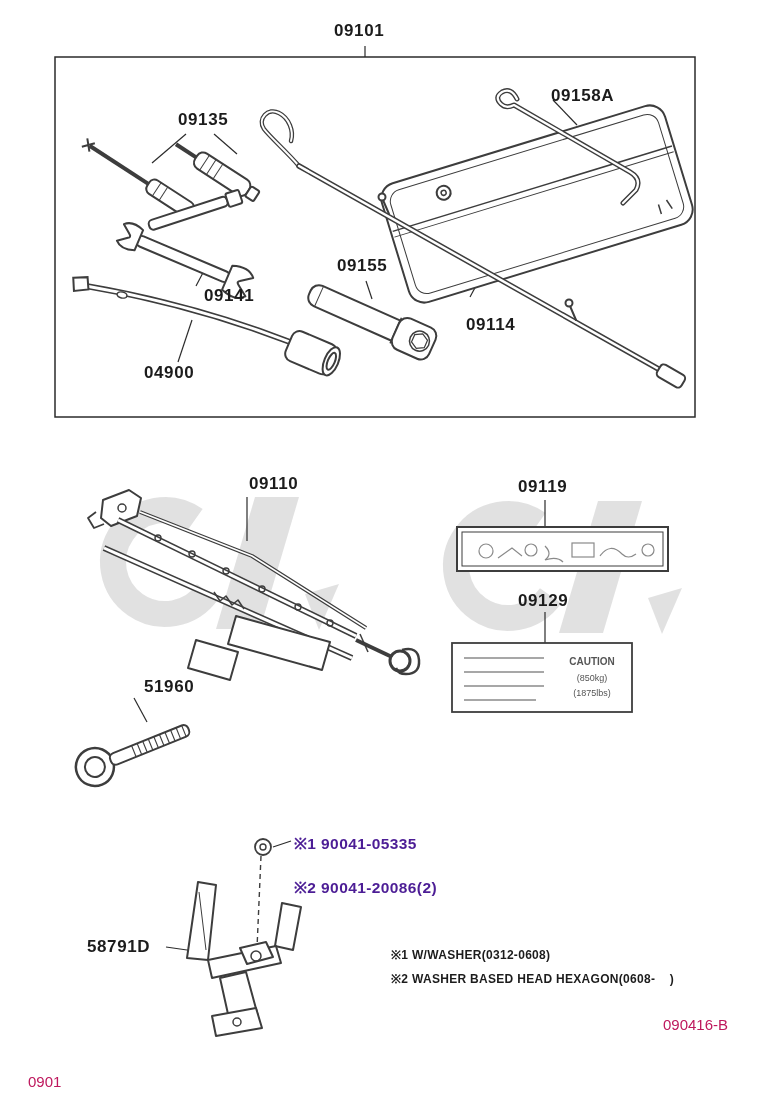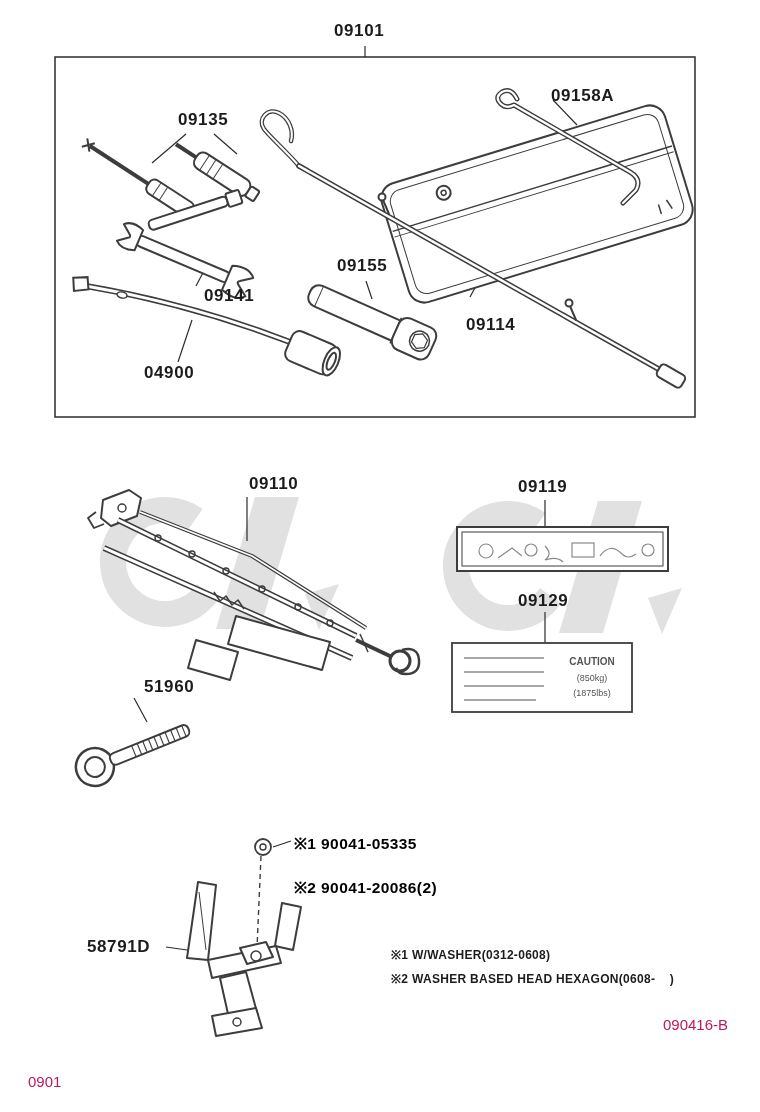--- a/index.html
+++ b/index.html
@@ -1,19 +1,19 @@
 <!DOCTYPE html>
 <html><head>
 <meta charset="utf-8">
 <style>
   html,body{margin:0;padding:0;background:#ffffff;}
   body{width:760px;height:1112px;position:relative;font-family:"Liberation Sans",sans-serif;overflow:hidden;}
   .stage{position:absolute;left:0;top:0;width:760px;height:1112px;}
   .part-label{position:absolute;font-weight:bold;font-size:17px;color:#1c1c1c;letter-spacing:0.6px;white-space:pre;line-height:1.1;}
-  .ref-label{position:absolute;font-weight:bold;font-size:15.5px;color:#000000;letter-spacing:0.4px;white-space:pre;}
+  .ref-label{position:absolute;font-weight:bold;font-size:15.5px;color:#4c1d95;letter-spacing:0.4px;white-space:pre;}
   .note-label{position:absolute;font-weight:bold;font-size:12px;color:#1c1c1c;letter-spacing:0.3px;white-space:pre;}
   .code-label{position:absolute;font-weight:normal;font-size:15px;color:#be185d;white-space:pre;}
 </style>
 </head>
 <body>
 
 <svg class="stage" viewBox="0 0 760 1112" xmlns="http://www.w3.org/2000/svg">
 
   <g opacity="0.55">
     <circle cx="165" cy="562" r="52" fill="none" stroke="#c9c9c9" stroke-width="26" stroke-dasharray="245 95" transform="rotate(35 165 562)"></circle>

